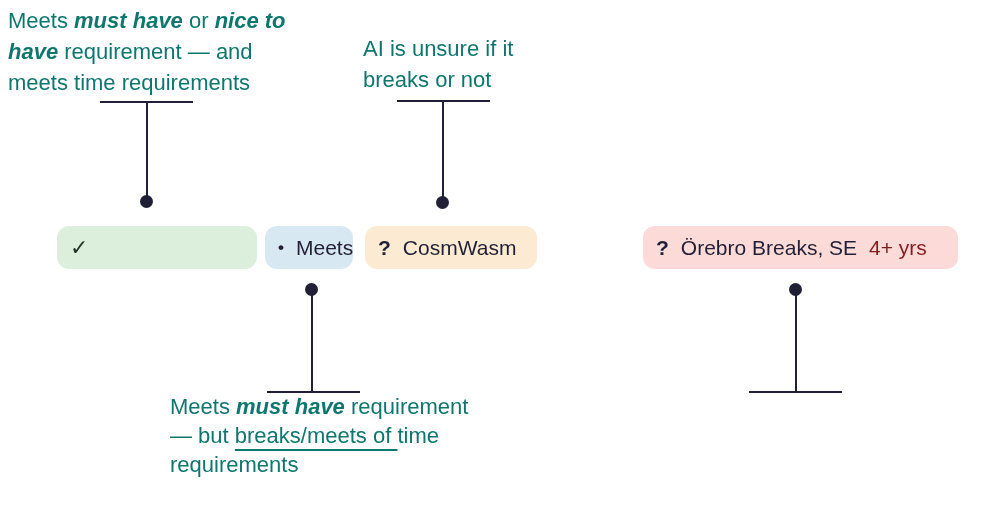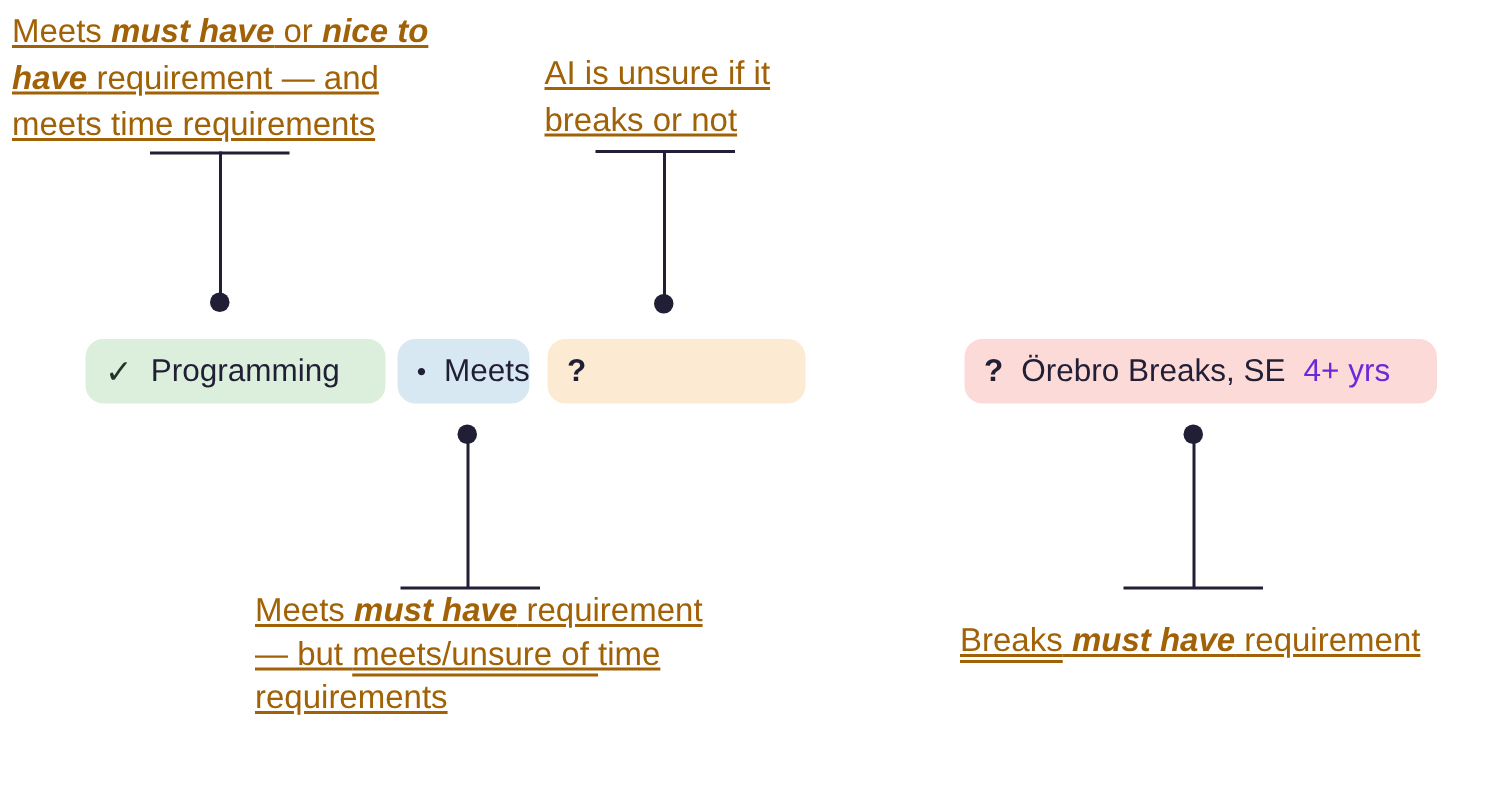--- a/index.html
+++ b/index.html
@@ -12,22 +12,21 @@
     color: #211f36;
     overflow: hidden;
   }
 
   
   .ann {
     position: absolute;
     font-size: 22px;
     line-height: 31px;
     white-space: pre-wrap;
-    color: #a16207;
-    text-decoration: underline;
+    color: #0f766e;
   }
   .seg-em { font-weight: 700; font-style: italic; }
   .seg-u  { text-decoration: underline; text-decoration-thickness: 1.6px; text-underline-offset: 6px; }
 
   .ann-top-left    { left: 8px;   top: 5px;  }
   .ann-top-middle  { left: 363px; top: 33px; }
   .ann-bottom-mid  { left: 170px; top: 392px; line-height: 29px; }
   .ann-bottom-right{ left: 640px; top: 411px; }
 
   
@@ -52,36 +51,35 @@
     cursor: default;
   }
   .pill-programming { left: 57px;  width: 200px; }
   .pill-java        { left: 265px; width: 88px;  }
   .pill-cosmwasm    { left: 365px; width: 172px; }
   .pill-location    { left: 643px; width: 315px; }
 
   .pill-icon { flex: 0 0 auto; font-weight: 600; }
   .pill-programming .pill-icon { color: #233528; font-size: 22px; }
   .pill-java .pill-icon { font-size: 17px; }
-  .pill-suffix { color: #6d28d9; font-weight: 500; text-align: right; }
+  .pill-suffix { color: #7f1d1d; font-weight: 500; text-align: right; }
 </style>
 </head>
 <body>
 
 <div class="stage">
 
   <div class="ann ann-top-left"><span>Meets </span><span class="seg-em">must have</span><span> or </span><span class="seg-em">nice to
 have</span><span> requirement — and
 meets time requirements</span></div>
   <div class="ann ann-top-middle"><span>AI is unsure if it
 breaks or not</span></div>
   <div class="ann ann-bottom-mid"><span>Meets </span><span class="seg-em">must have</span><span> requirement
-— but </span><span class="seg-u">meets/unsure of </span><span>time
+— but </span><span class="seg-u">breaks/meets of </span><span>time
 requirements</span></div>
-  <div class="ann ann-bottom-right"><span class="seg-u">Breaks</span><span> </span><span class="seg-em">must have</span><span> requirement</span></div>
 
   <div>
     <div class="h-line" style="left:100px; top:101px; width:93px;"></div>
     <div class="v-line" style="left:146px; top:101px; height:95px;"></div>
     <div class="dot" style="left:140px; top:195px;"></div>
   </div>
 
   <div>
     <div class="h-line" style="left:397px; top:100px; width:93px;"></div>
     <div class="v-line" style="left:442px; top:100px; height:97px;"></div>
@@ -95,30 +93,30 @@
   </div>
 
   <div>
     <div class="dot" style="left:789px; top:283px;"></div>
     <div class="v-line" style="left:795px; top:295px; height:97px;"></div>
     <div class="h-line" style="left:749px; top:391px; width:93px;"></div>
   </div>
 
   <div class="pill pill-programming" style="background-color: rgb(220, 239, 220);">
     <span class="pill-icon">✓</span>
-    <span class="pill-label">Programming</span>
   </div>
 
   <div class="pill pill-java" style="background-color: rgb(216, 232, 243);">
     <span class="pill-icon">•</span>
     <span class="pill-label">Meets</span>
   </div>
 
   <div class="pill pill-cosmwasm" style="background-color: rgb(252, 235, 210);">
     <span class="pill-icon">?</span>
+    <span class="pill-label">CosmWasm</span>
   </div>
 
   <div class="pill pill-location" style="background-color: rgb(252, 218, 216);">
     <span class="pill-icon">?</span>
     <span class="pill-label">Örebro Breaks, SE</span>
     <span class="pill-suffix">4+ yrs</span>
   </div>
 
 </div>
 

